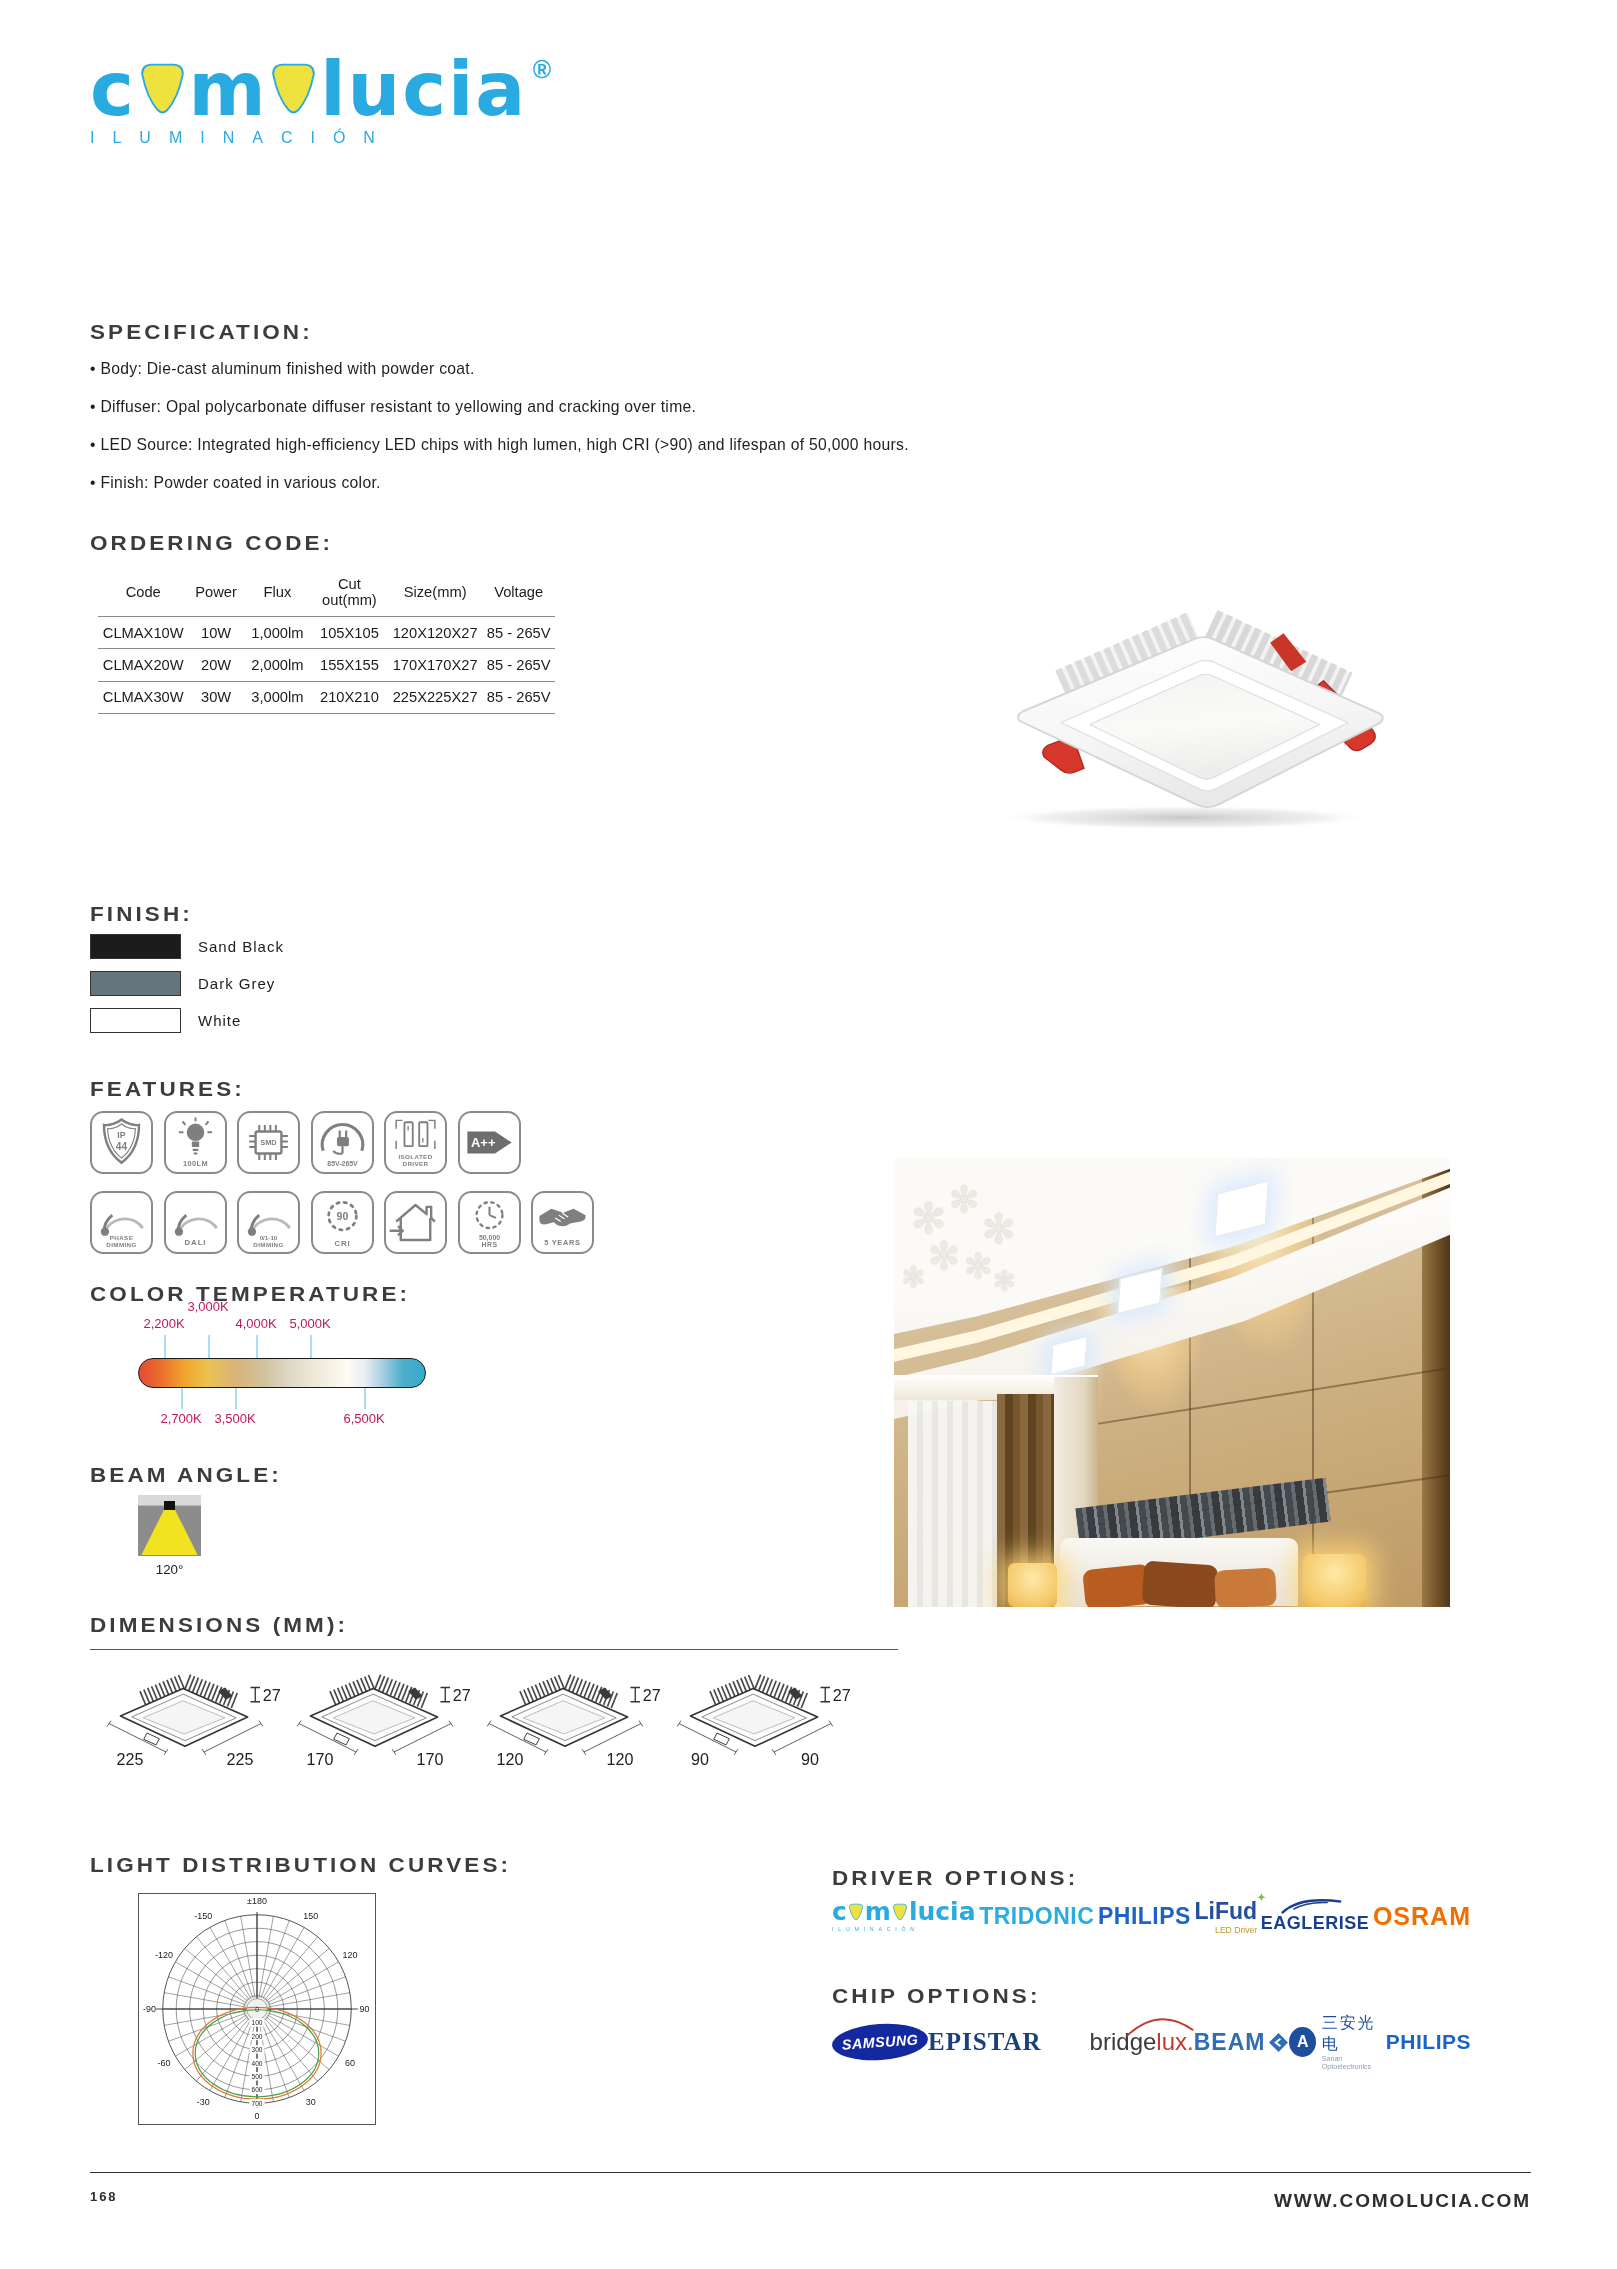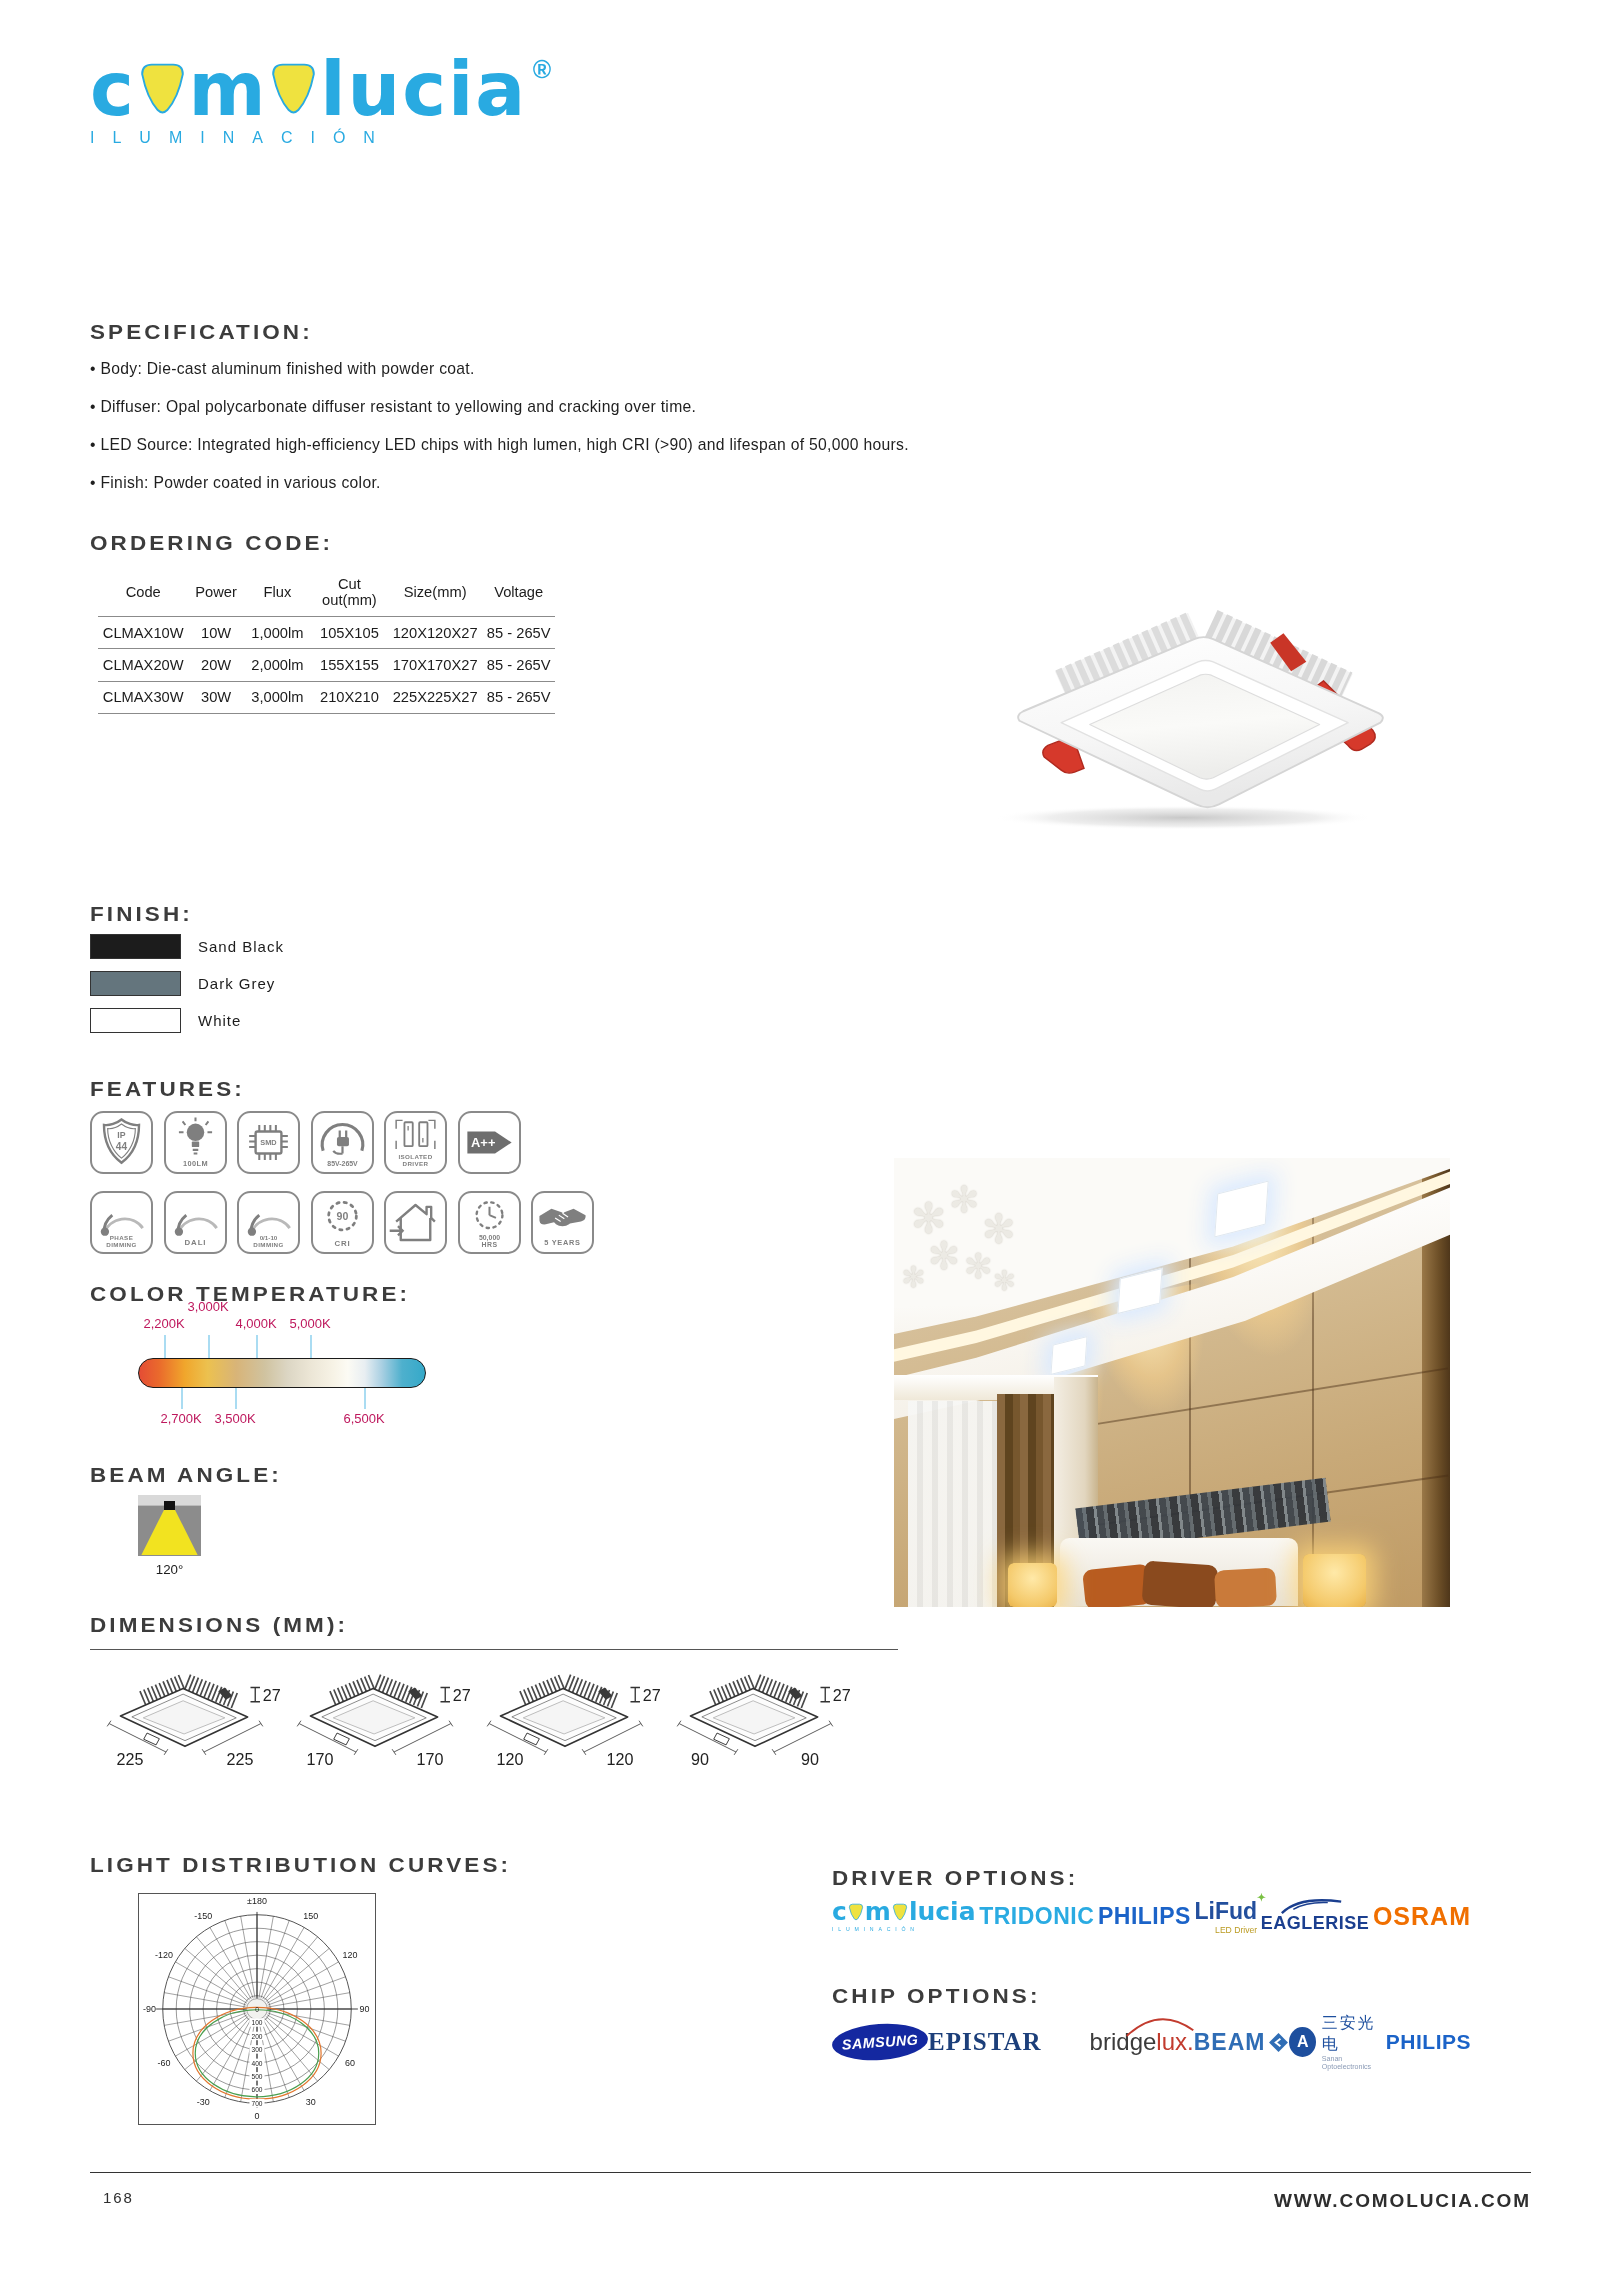--- a/index.html
+++ b/index.html
@@ -131,21 +131,21 @@
   .bridgelux .b2 { color:#c23b2e; }
   .bridgelux svg { position:absolute; right:-5.7px; top:-15px; width:78px; height:25px; }
   .cree { display:flex; align-items:center; gap:2.9px; font-size:23px; font-weight:bold; color:#2f6db5; letter-spacing:1px; }
   .sanan { display:flex; align-items:center; gap:5.7px; }
   .sanan-mark { width:30px; height:30px; border-radius:50%; background:#1e4f9e; color:#fff; display:flex; align-items:center; justify-content:center; font-size:16px; font-weight:bold; }
   .sanan-cn { font-size:16px; color:#1e4f9e; letter-spacing:1.9px; }
   .sanan-en { font-size:7.1px; color:#8a9ab5; }
 
   
   .foot-rule { position:absolute; left:90px; top:2172px; width:1441px; border-top:1.4px solid #333; }
-  .foot-page { position:absolute; left:103px; top:2189px; font-size:15px; font-weight:normal; color:#2e2e2e; letter-spacing:1.9px; }
+  .foot-page { position:absolute; left:90px; top:2189px; font-size:13px; font-weight:bold; color:#2e2e2e; letter-spacing:1.9px; }
   .foot-site { position:absolute; left:90px; top:2190px; width:1441px; text-align:right; font-size:19px; font-weight:bold; color:#2e2e2e; letter-spacing:1.9px; }
 </style>
 </head>
 <body>
 
 <div id="page">
 
   <div class="abs logo-big" style="left:90px; top:59px;">
     <div class="logo-row">
       <span class="logo-letter">c</span>

